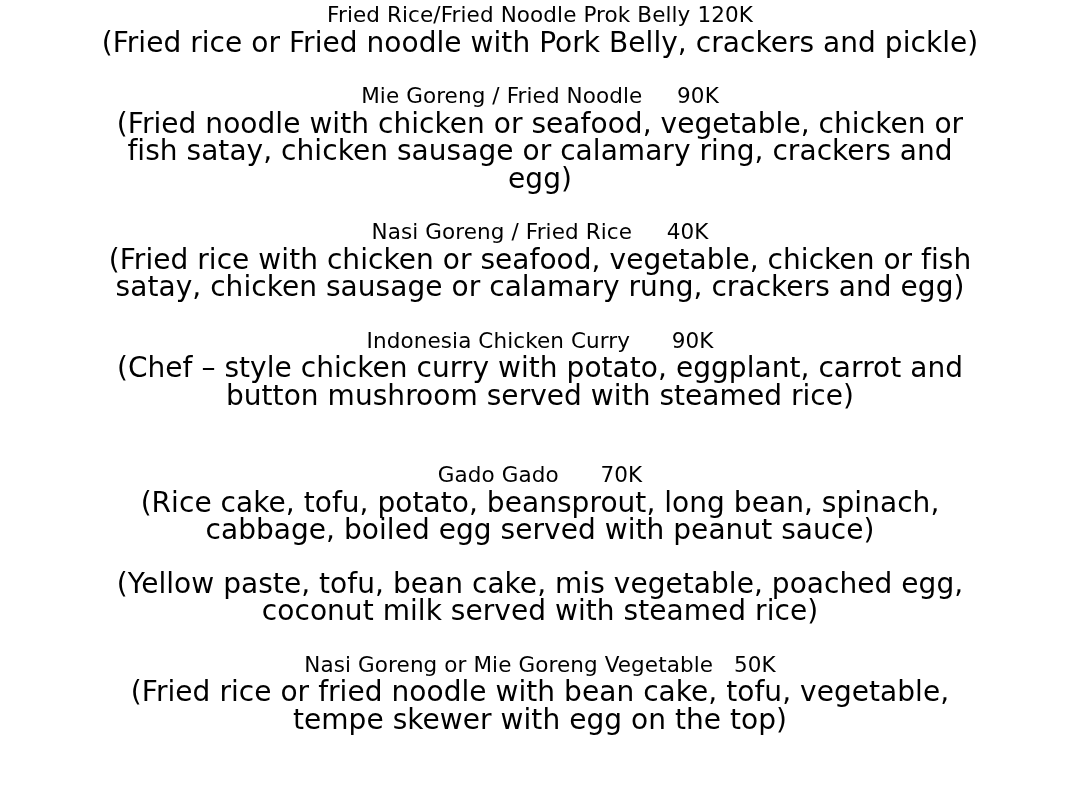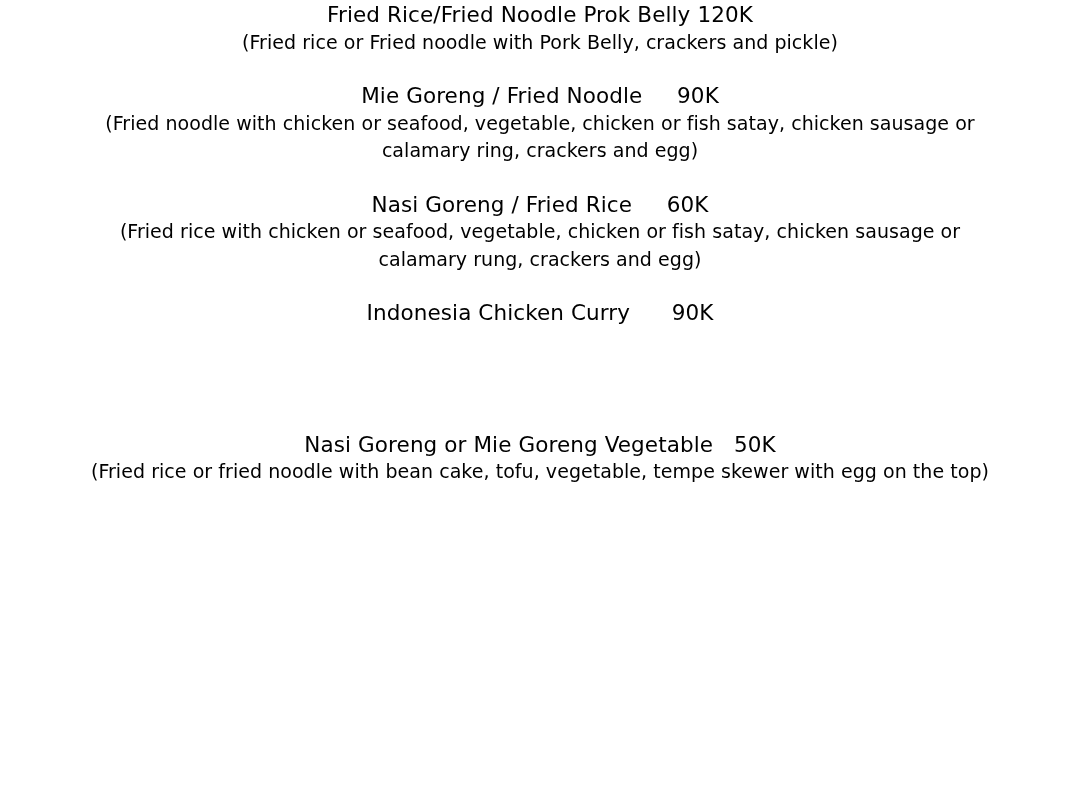--- a/index.html
+++ b/index.html
@@ -11,40 +11,40 @@
     width: 1080px;
     height: 808px;
     overflow: hidden;
     font-family: "DejaVu Sans", sans-serif;
     color: #000000;
   }
   .page {
     width: 1080px;
     height: 808px;
     box-sizing: border-box;
-    padding: 0 66px;
+    padding: 0 88px;
     position: relative;
   }
   .menu-list {
     margin: 0;
     padding: 0;
     list-style: none;
   }
   .menu-item {
     text-align: center;
     margin: 0;
   }
   .item-title {
     font-size: 21.5px;
     line-height: 27.5px;
     letter-spacing: 0.1px;
     white-space: pre;
   }
   .item-desc {
-    font-size: 19px;
+    font-size: 28px;
     line-height: 27.5px;
     letter-spacing: 0.05px;
     padding: 0 12px;
   }
   .spacer {
     height: 26px;
   }
   .first-item {
     padding-top: 1px;
   }
@@ -61,35 +61,41 @@
     </li>
     <li class="spacer"></li>
 
     <li class="menu-item">
       <div class="item-title">Mie Goreng / Fried Noodle     90K</div>
       <div class="item-desc">(Fried noodle with chicken or seafood, vegetable, chicken or fish satay, chicken sausage or calamary ring, crackers and egg)</div>
     </li>
     <li class="spacer"></li>
 
     <li class="menu-item">
-      <div class="item-title">Nasi Goreng / Fried Rice     60K</div>
+      <div class="item-title">Nasi Goreng / Fried Rice     40K</div>
       <div class="item-desc">(Fried rice with chicken or seafood, vegetable, chicken or fish satay, chicken sausage or calamary rung, crackers and egg)</div>
     </li>
     <li class="spacer"></li>
 
     <li class="menu-item">
       <div class="item-title">Indonesia Chicken Curry      90K</div>
+      <div class="item-desc">(Chef – style chicken curry with potato, eggplant, carrot and button mushroom served with steamed rice)</div>
     </li>
     <li class="spacer"></li>
 
     <li class="spacer"></li>
 
+    <li class="menu-item">
+      <div class="item-title">Gado Gado      70K</div>
+      <div class="item-desc">(Rice cake, tofu, potato, beansprout, long bean, spinach, cabbage, boiled egg served with peanut sauce)</div>
+    </li>
     <li class="spacer"></li>
 
     <li class="menu-item">
+      <div class="item-desc">(Yellow paste, tofu, bean cake, mis vegetable, poached egg, coconut milk served with steamed rice)</div>
     </li>
     <li class="spacer"></li>
 
     <li class="menu-item">
       <div class="item-title">Nasi Goreng or Mie Goreng Vegetable   50K</div>
       <div class="item-desc">(Fried rice or fried noodle with bean cake, tofu, vegetable, tempe skewer with egg on the top)</div>
     </li>
 
   </ul>
 </div>

